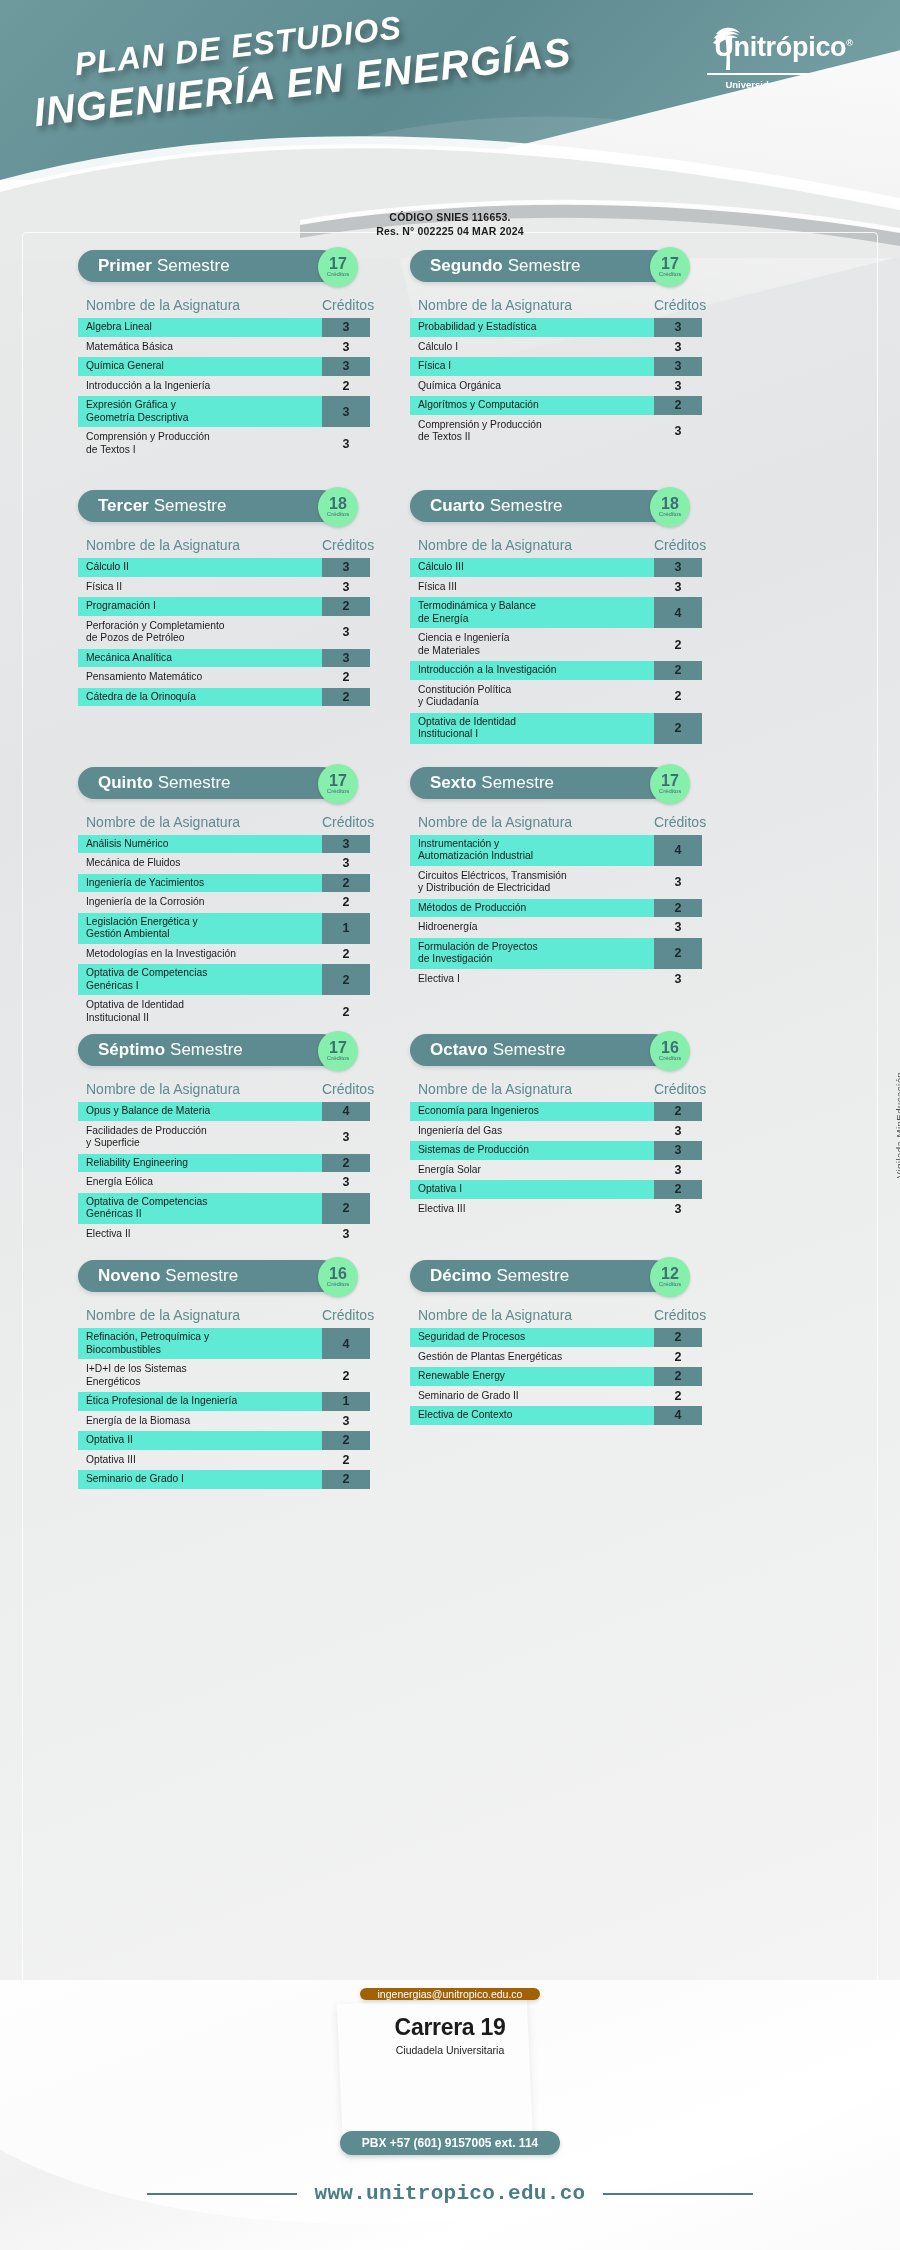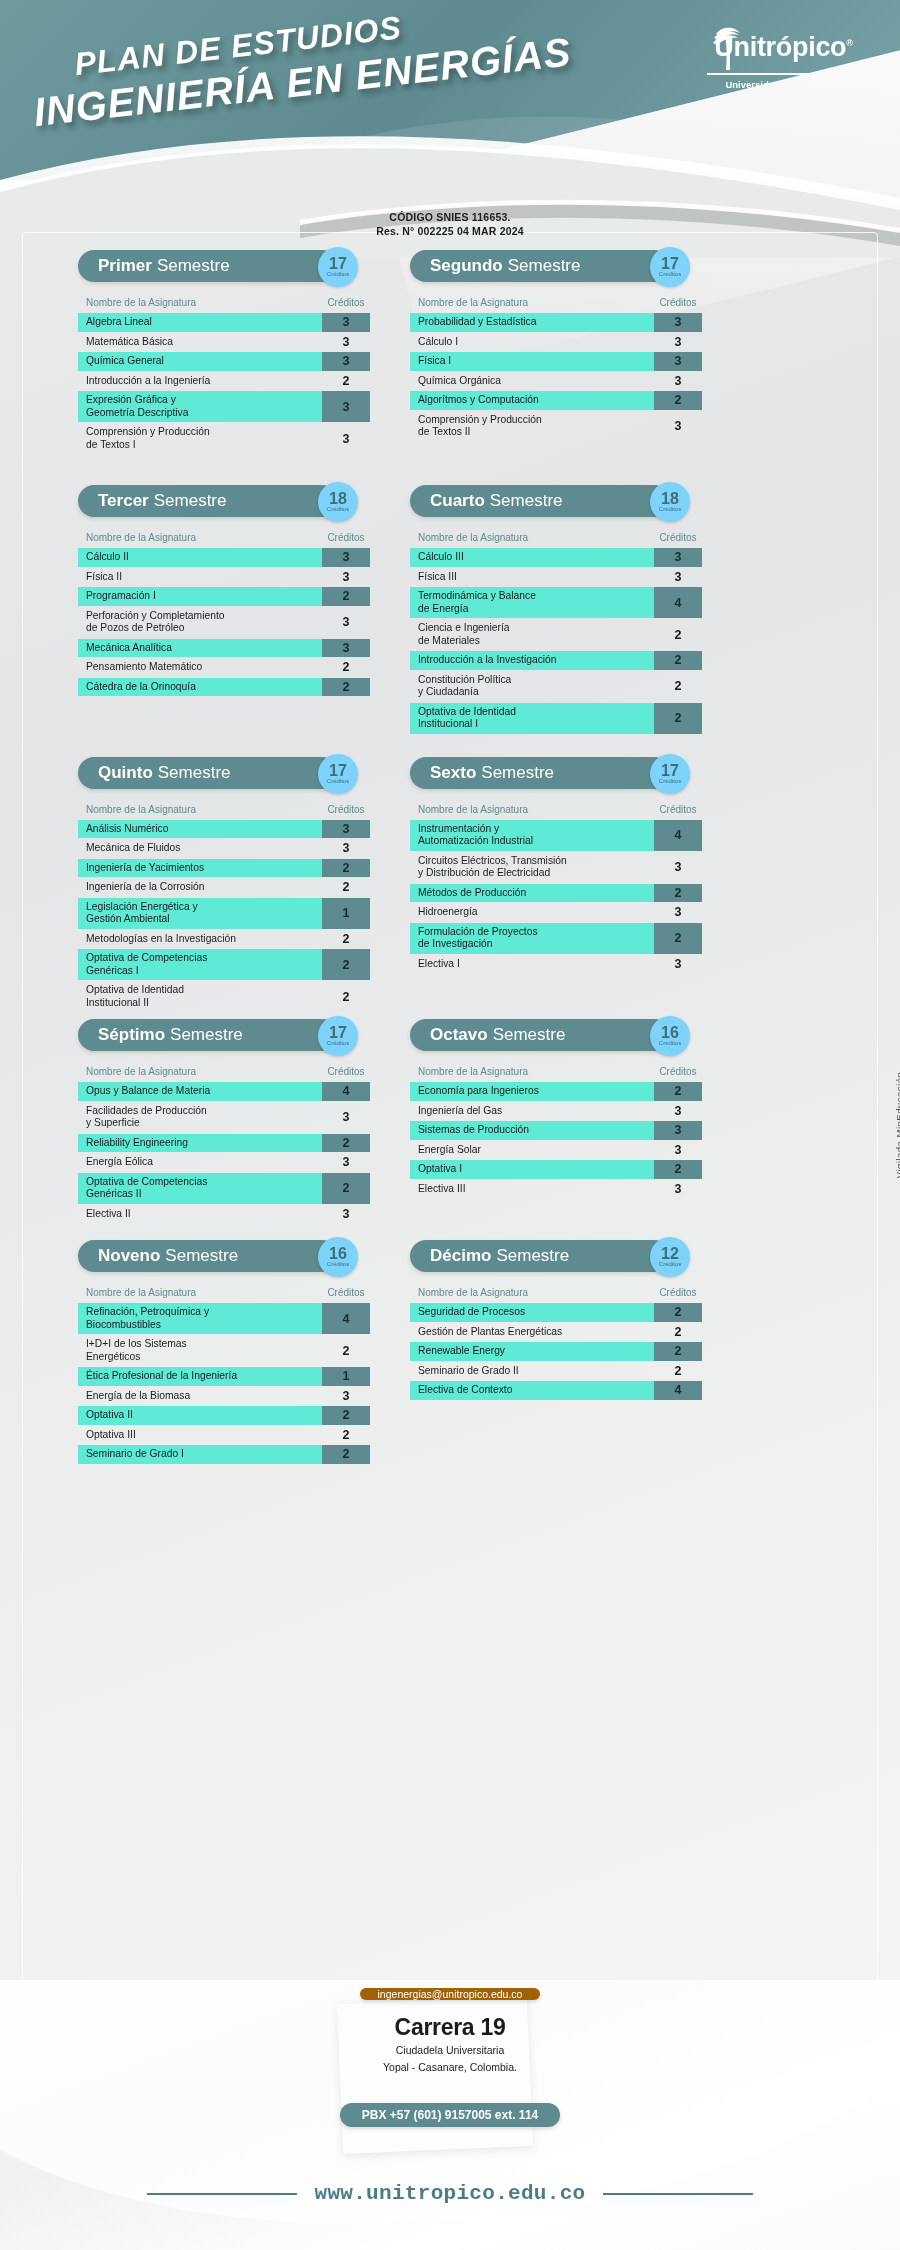--- a/index.html
+++ b/index.html
@@ -101,29 +101,29 @@
     position:absolute; left:0; top:0; width:260px; height:32px;
     background:#5e8b90; border-radius:16px;
     display:flex; align-items:center; padding-left:20px;
     color:#fff; font-size:17px;
     box-shadow:0 2px 4px rgba(0,0,0,0.12);
   }
   .sem-pill b { font-weight:bold; }
   .sem-pill span { font-weight:normal; margin-left:5px; }
   .sem-badge {
     position:absolute; right:12px; top:-3px; width:40px; height:40px;
-    background:#7dd3fc; border-radius:50%;
+    background:#86efac; border-radius:50%;
     display:flex; flex-direction:column; align-items:center; justify-content:center;
     box-shadow:0 1px 3px rgba(0,0,0,0.18);
   }
   .sem-badge .n { font-size:16px; font-weight:bold; color:#3f6f75; line-height:15px; }
   .sem-badge .c { font-size:6px; color:#3f6f75; line-height:7px; }
 
   .tbl-head {
-    display:flex; font-size:10px; color:#5e8b90; padding:7px 0 5px 8px;
+    display:flex; font-size:14px; color:#5e8b90; padding:7px 0 5px 8px;
   }
   .tbl-head .h1 { flex:1; }
   .tbl-head .h2 { width:48px; text-align:center; }
 
   .crow { display:flex; align-items:stretch; margin-bottom:1px; }
   .cname {
     flex:1; font-size:10.3px; color:#1b1b1b; line-height:12.5px;
     padding:3px 6px 3px 8px; display:flex; align-items:center;
   }
   .cname.alt { background:#5eead4; }
@@ -174,20 +174,21 @@
   }
   .addr .big { font-size:23px; font-weight:bold; line-height:25px; letter-spacing:-0.3px; }
   .addr .small { font-size:10.5px; line-height:14px; margin-top:3px; }
   .pbx {
     position:absolute; left:0; top:2103px; width:900px; text-align:center;
   }
   .pbx i {
     display:inline-block; background:#5e8b90; color:#fff;
     border-radius:13px; padding:5px 22px; font-size:12px; font-weight:bold; font-style:normal;
     box-shadow:0 2px 4px rgba(0,0,0,0.14);
+    margin-top:28px;
   }
   .web {
     position:absolute; left:0; top:2182px; width:900px;
     display:flex; align-items:center; justify-content:center; gap:18px;font-family:Liberation Mono, monospace;
   }
   .web .line { height:2px; width:150px; background:#4a7d84; }
   .web .txt { font-size:21px; font-weight:bold; color:#4a7d84; letter-spacing:0.3px; }
 </style>
 </head>
 <body>
@@ -694,21 +695,20 @@
   <div class="foot-card"></div>
 </div>
 
 <div class="email-pill">
   <i>ingenergias@unitropico.edu.co</i>
 </div>
 
 <div class="addr">
   <div class="big">Carrera 19</div>
   <div class="small">Ciudadela Universitaria</div>
-  <div class="small">Yopal - Casanare, Colombia.</div>
 </div>
 
 <div class="pbx">
   <i>PBX +57 (601) 9157005  ext. 114</i>
 </div>
 
 <div class="web">
   <span class="line"></span>
   <span class="txt">www.unitropico.edu.co</span>
   <span class="line"></span>

